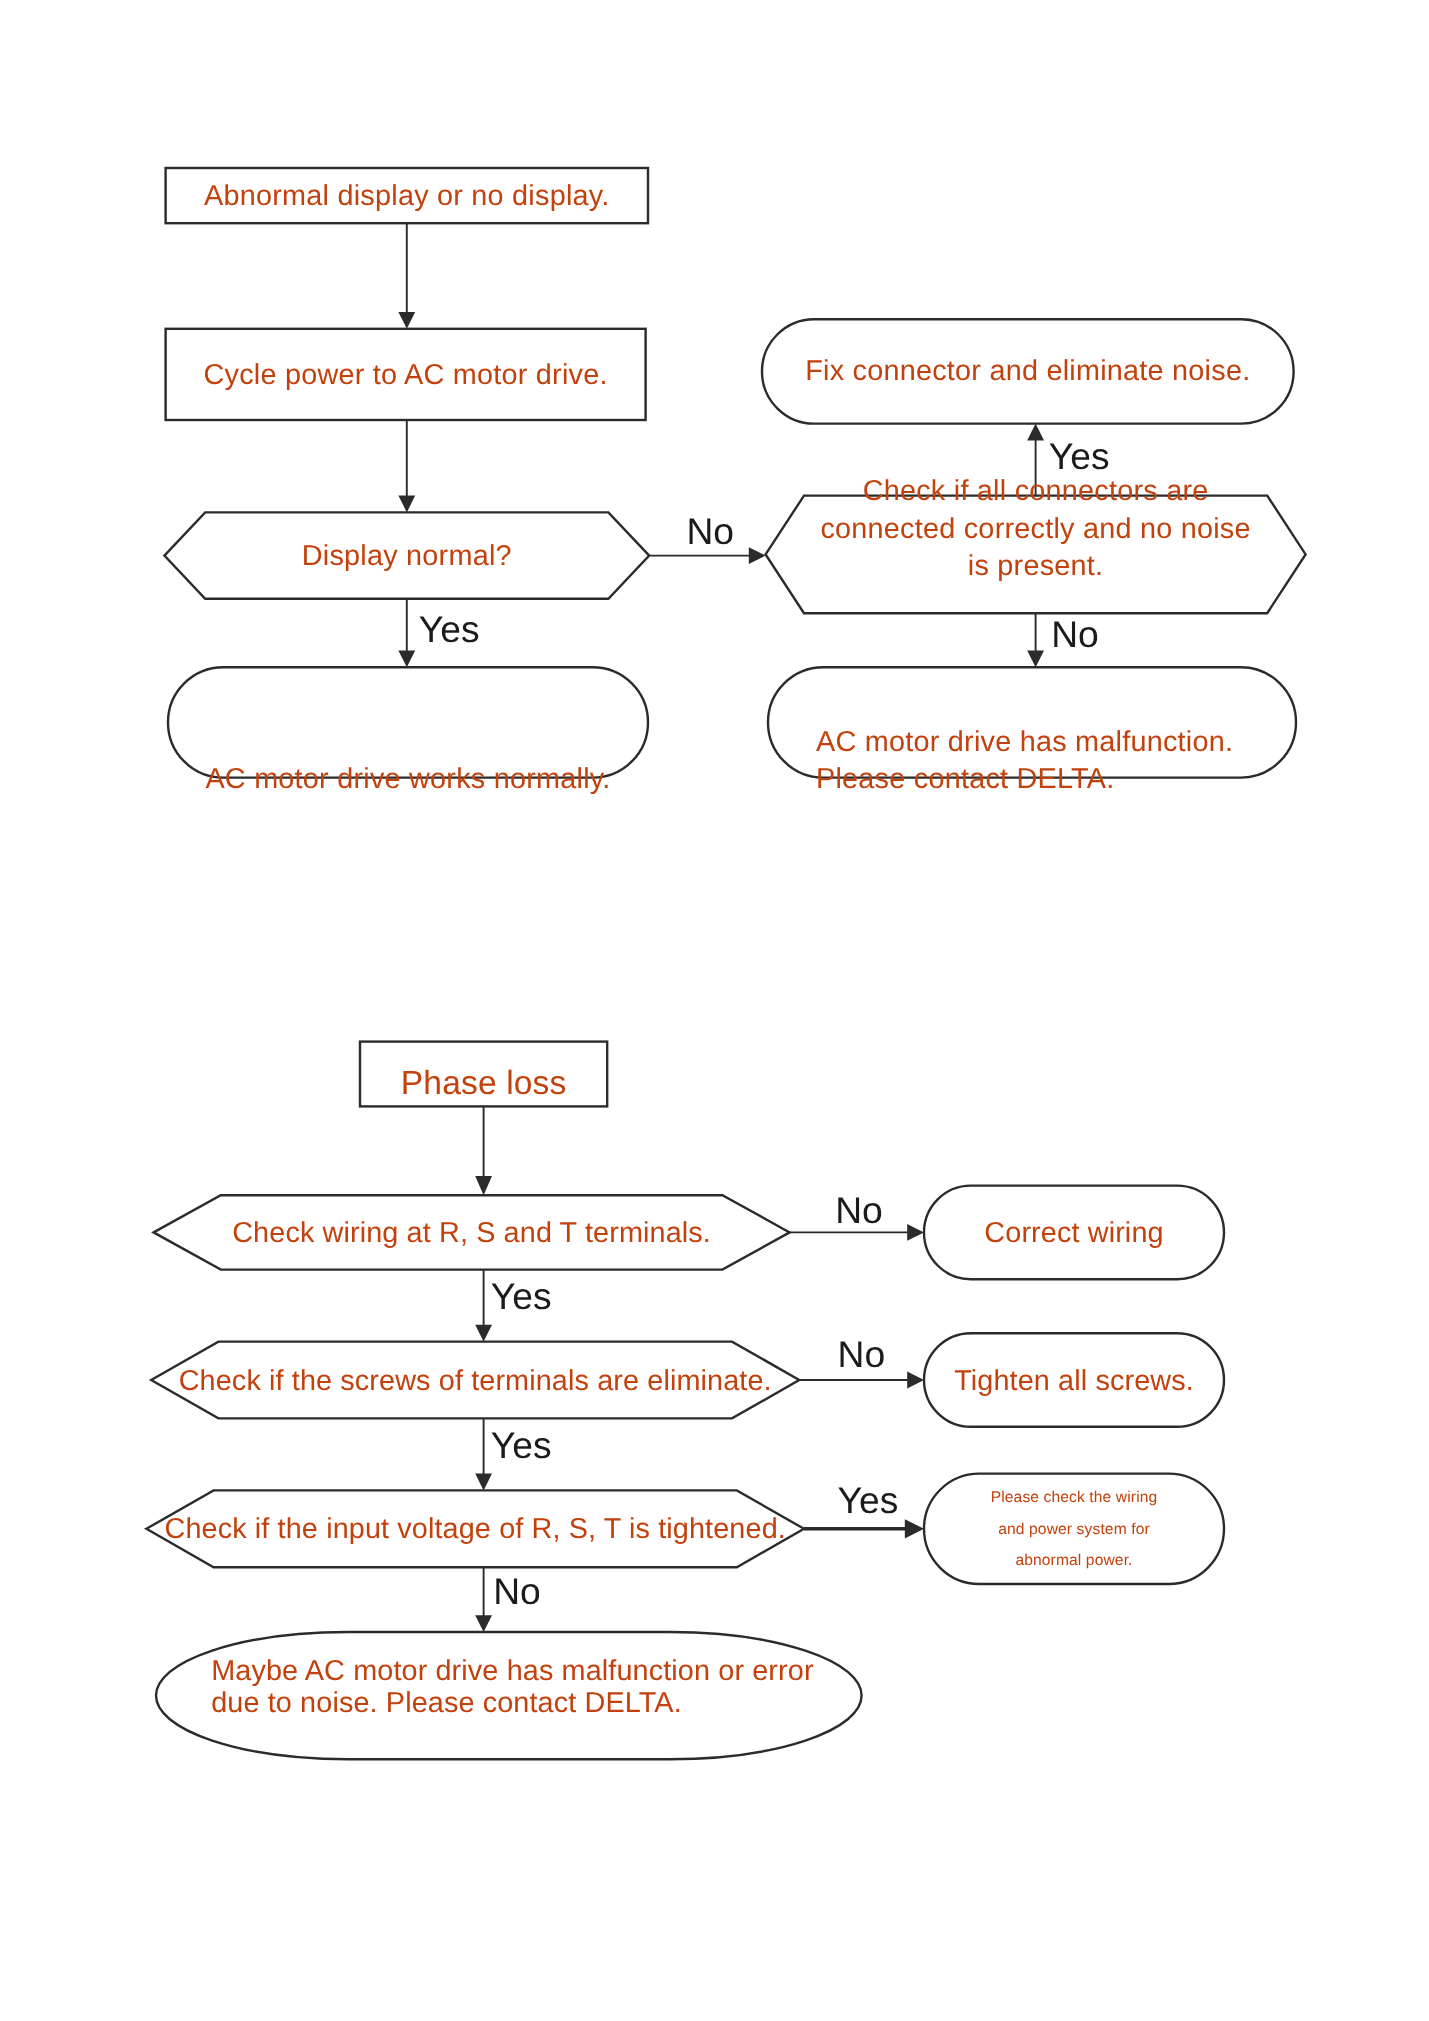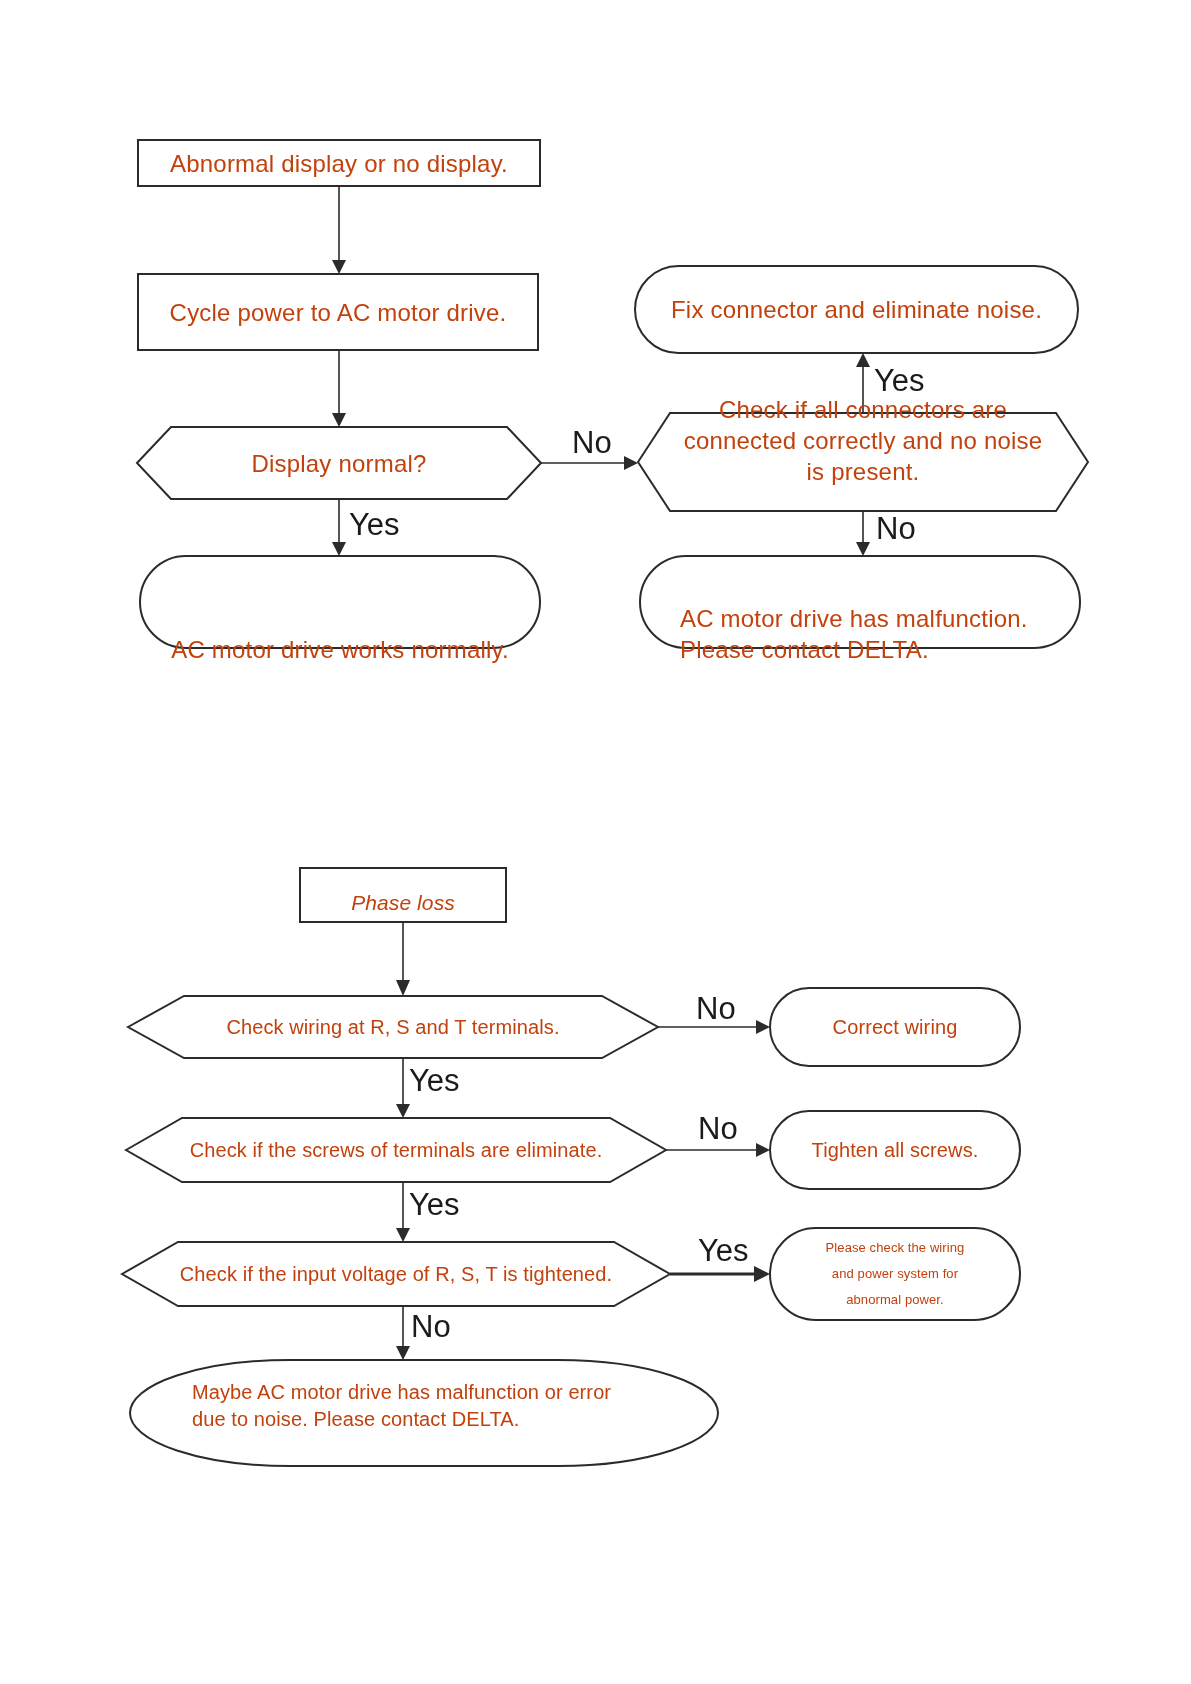--- a/index.html
+++ b/index.html
@@ -14,21 +14,21 @@
   #shapes{position:absolute;left:0;top:0;width:1191px;height:1684px;}
   .node{
     position:absolute;
     display:flex;align-items:center;justify-content:center;
     text-align:center;
     white-space:pre-line;
     color:#c2410c;
     z-index:2;
   }
   .top-chart{font-size:24px;line-height:31px;letter-spacing:0.2px;}
-  .bottom-chart{font-size:20px;line-height:27px;letter-spacing:0.1px;}
+  .bottom-chart{font-size:24px;line-height:27px;letter-spacing:0.1px;}
   .align-left{text-align:left;justify-content:flex-start;}
   .edge-label{
     position:absolute;
     font-size:31px;line-height:26px;
     color:#1b1b1b;white-space:pre;z-index:2;
   }
   svg .shape{fill:#ffffff;stroke:#2b2b2b;stroke-width:2;}
   svg .edge{stroke:#2b2b2b;stroke-width:1.6;fill:none;}
   svg .edge-thick{stroke:#2b2b2b;stroke-width:3;fill:none;}
   svg .head{fill:#2b2b2b;stroke:none;}
@@ -127,37 +127,37 @@
   <div class="node top-chart" style="left:635px;top:266px;width:443px;height:87px;">Fix connector and eliminate noise.</div>
 
   <div class="node top-chart align-left" style="left:680px;top:588px;width:400px;height:92px;">AC motor drive has malfunction.
 Please contact DELTA.</div>
 
   <div class="edge-label" style="left:349px;top:512px;">Yes</div>
   <div class="edge-label" style="left:572px;top:430px;">No</div>
   <div class="edge-label" style="left:874px;top:368px;">Yes</div>
   <div class="edge-label" style="left:876px;top:516px;">No</div>
 
-  <div class="node bottom-chart" style="left:300px;top:868px;width:206px;height:68px;font-size:21px;font-style:italic;">Phase loss</div>
+  <div class="node bottom-chart" style="left:300px;top:868px;width:206px;height:68px;font-size:28px;">Phase loss</div>
 
   <div class="node bottom-chart" style="left:128px;top:996px;width:530px;height:62px;">Check wiring at R, S and T terminals.</div>
 
   <div class="node bottom-chart" style="left:770px;top:988px;width:250px;height:78px;">Correct wiring</div>
 
   <div class="node bottom-chart" style="left:126px;top:1118px;width:540px;height:64px;">Check if the screws of terminals are eliminate.</div>
 
   <div class="node bottom-chart" style="left:770px;top:1111px;width:250px;height:78px;">Tighten all screws.</div>
 
   <div class="node bottom-chart" style="left:122px;top:1242px;width:548px;height:64px;">Check if the input voltage of R, S, T is tightened.</div>
 
   <div class="node bottom-chart" style="left:770px;top:1228px;width:250px;height:92px;font-size:13px;line-height:26px;">Please check the wiring
 and power system for
 abnormal power.</div>
 
-  <div class="node bottom-chart align-left" style="left:176px;top:1360px;width:520px;height:92px;margin-left:16px;">Maybe AC motor drive has malfunction or error
+  <div class="node bottom-chart align-left" style="left:176px;top:1360px;width:520px;height:92px;">Maybe AC motor drive has malfunction or error
 due to noise. Please contact DELTA.</div>
 
   <div class="edge-label" style="left:696px;top:996px;">No</div>
   <div class="edge-label" style="left:409px;top:1068px;">Yes</div>
   <div class="edge-label" style="left:698px;top:1116px;">No</div>
   <div class="edge-label" style="left:409px;top:1192px;">Yes</div>
   <div class="edge-label" style="left:698px;top:1238px;">Yes</div>
   <div class="edge-label" style="left:411px;top:1314px;">No</div>
 
 </div>

